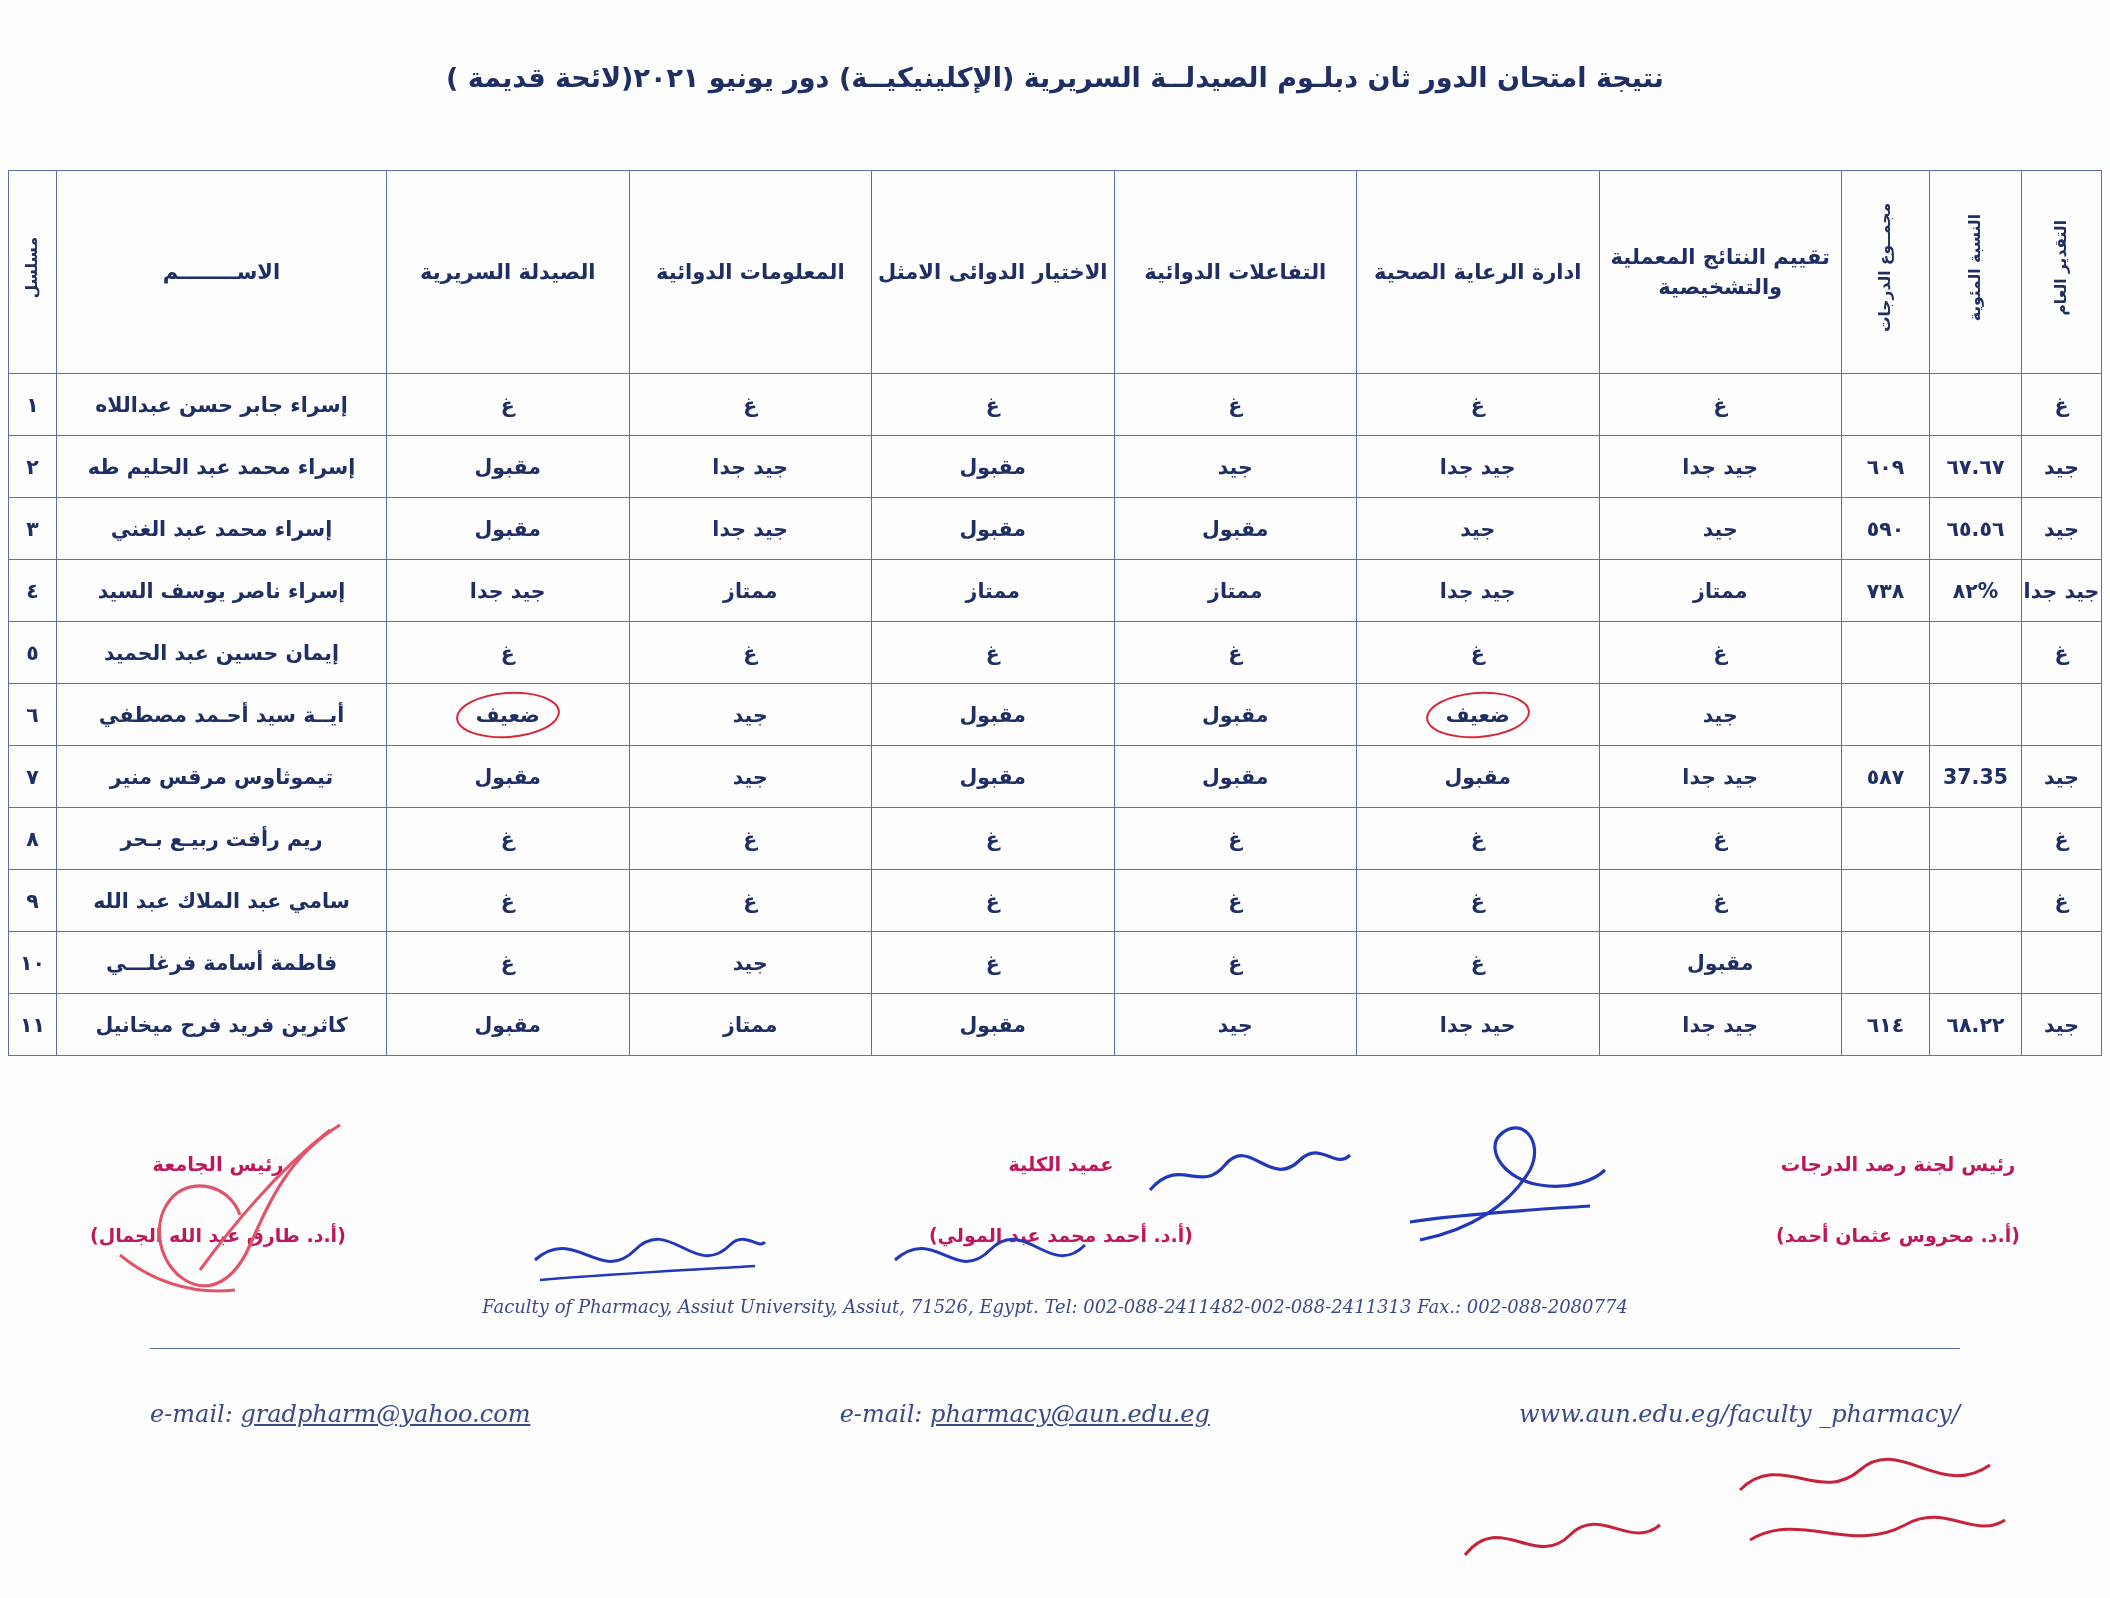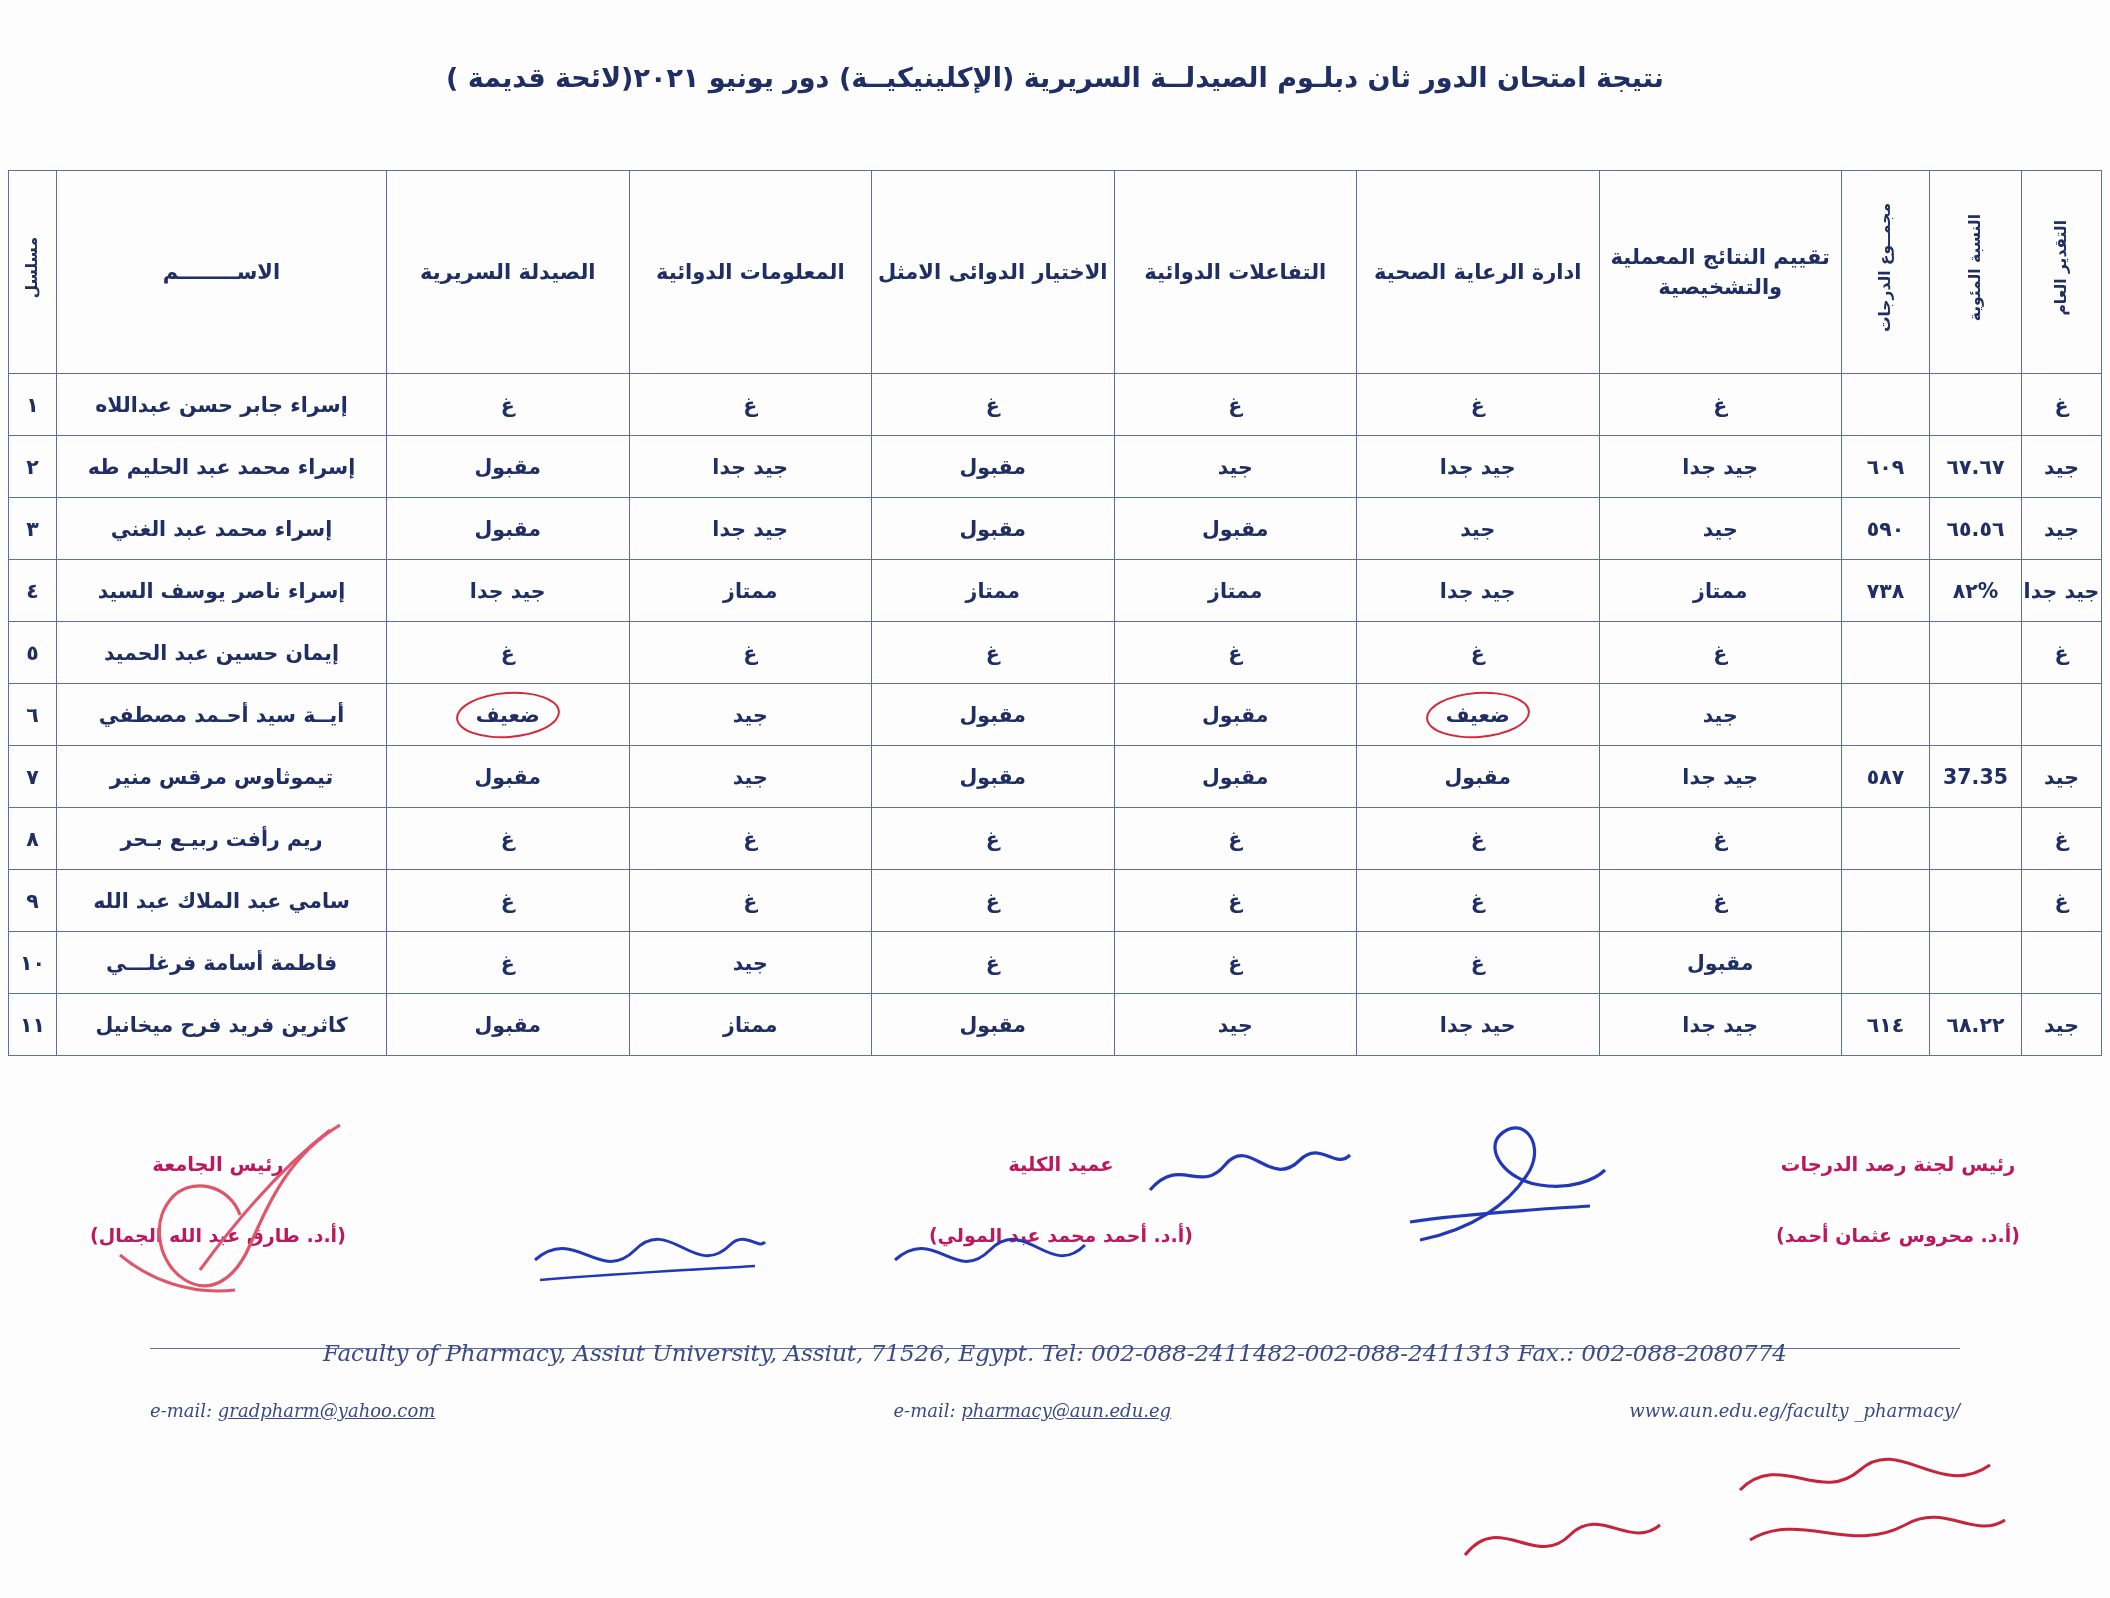--- a/index.html
+++ b/index.html
@@ -139,38 +139,38 @@
   
   .foot-rule{
     position:absolute;
     left:150px;right:150px;
     top:1348px;
     border-top:1.5px solid #5b6fa8;
   }
   .foot-line1{
     position:absolute;
     left:0;right:0;
-    top:1340px;
+    top:1296px;
     text-align:center;
     direction:ltr;
     font-family:"DejaVu Serif","Liberation Serif",serif;
     font-style:italic;
-    font-size:23px;
+    font-size:18px;
     color:#3a4a87;
   }
   .foot-line2{
     position:absolute;
     left:150px;right:150px;
     top:1400px;
     display:flex;
     justify-content:space-between;
     direction:ltr;
     font-family:"DejaVu Serif","Liberation Serif",serif;
     font-style:italic;
-    font-size:18px;
+    font-size:24px;
     color:#3a4a87;
   }
   .foot-line2 span.u{text-decoration:underline;}
 </style>
 </head>
 <body>
 
 <div class="sheet">
 
   <div class="title-wrap">

